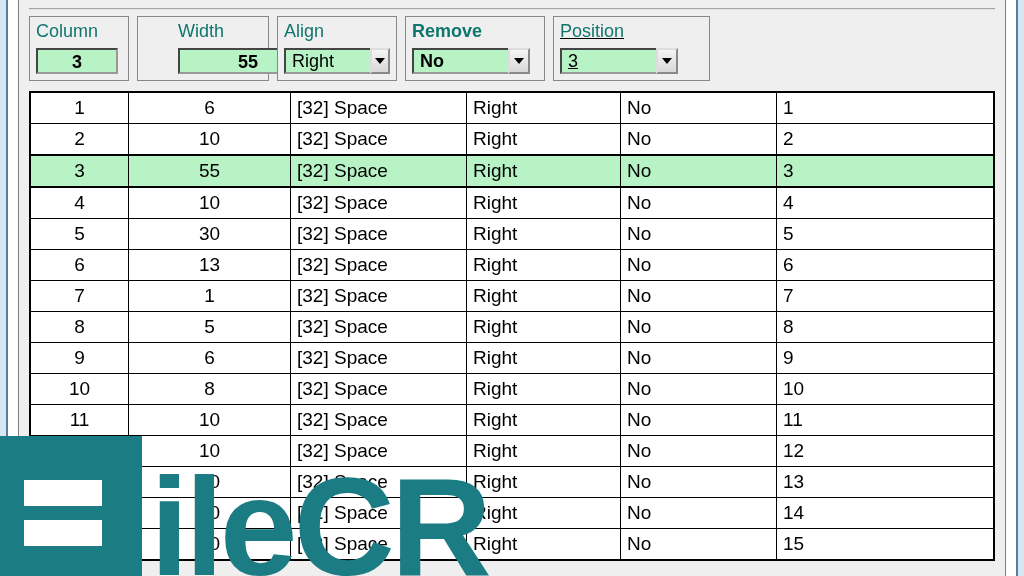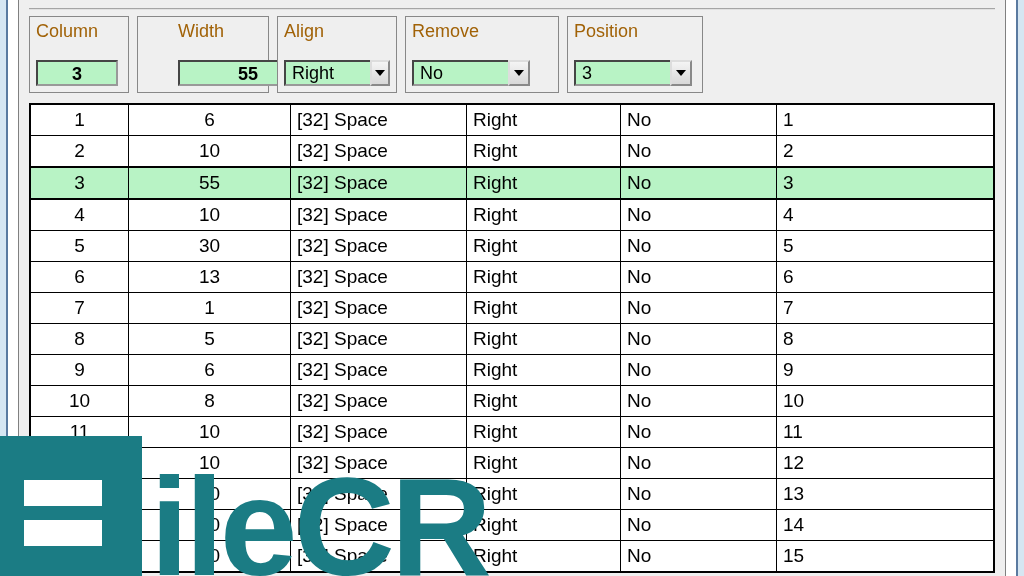--- a/index.html
+++ b/index.html
@@ -45,22 +45,22 @@
     gap: 8px;
     margin-bottom: 10px;
   }
   .hgroup {
     border: 1px solid #888;
     background: #efefef;
     padding: 4px 6px 6px 6px;
   }
   .hlabel {
     font-size: 18px;
-    color: #a16207;
-    margin-bottom: 18px;
+    color: #0f766e;
+    margin-bottom: 6px;
   }
   .hinput {
     background: #b8f3c5;
     border: 2px inset #999;
     font-size: 18px;
     padding: 1px 4px;
     text-align: center;
     height: 26px;
     line-height: 22px;
     font-weight: bold;
@@ -88,22 +88,22 @@
     display: flex;
     align-items: center;
     justify-content: center;
   }
   .hselect .sbtn svg { width: 10px; height: 6px; }
   
   .g-col   { width: 100px; }
   .g-width { width: 132px; padding-left: 40px; }
   .g-pad   { width: 175px; }
   .g-align { width: 120px; }
-  .g-remove{ width: 154px; }
-  .g-pos   { width: 136px; }
+  .g-remove{ width: 140px; font-weight: bold; }
+  .g-pos   { width: 157px; text-decoration: underline; }
 
   .table-wrap {
     border: 1px solid #000;
     background: #fff;
     overflow: hidden;
   }
   table {
     border-collapse: collapse;
     width: 100%;
     table-layout: fixed;

